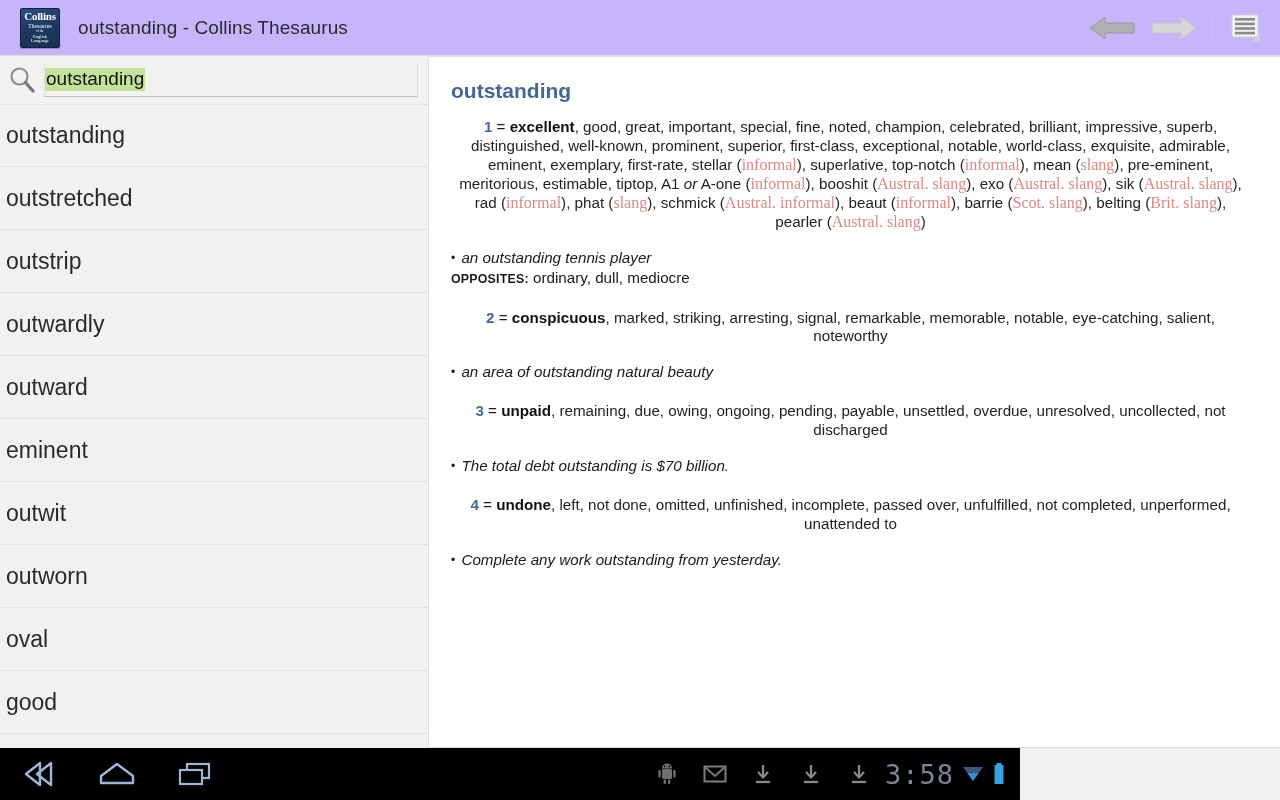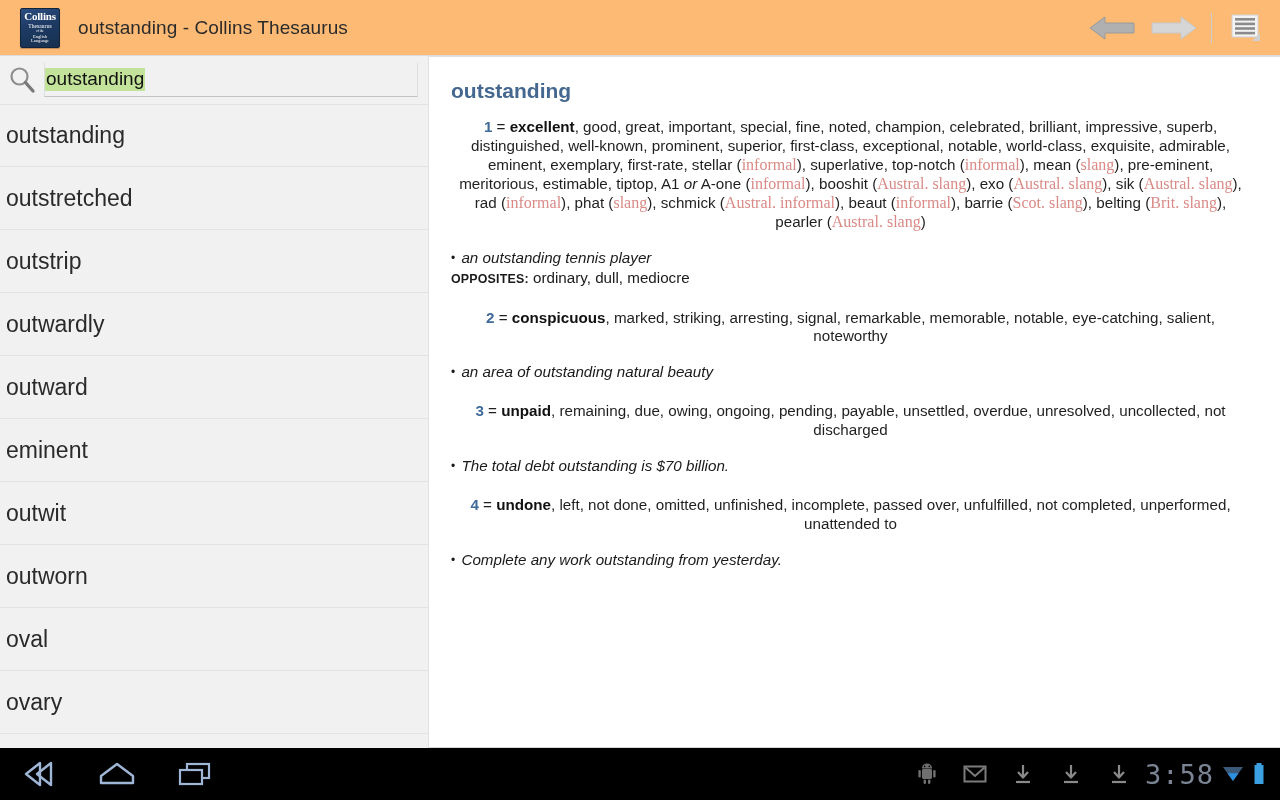--- a/index.html
+++ b/index.html
@@ -7,21 +7,21 @@
     width:1280px; height:800px; overflow:hidden;
     background:#f1f1f1;
     font-family:"Liberation Sans", sans-serif;
     -webkit-font-smoothing:antialiased;
   }
   .screen { position:relative; width:1280px; height:800px; background:#f1f1f1; }
 
   
   .titlebar {
     position:absolute; left:0; top:0; width:1280px; height:56px;
-    background:#fdba74; border-bottom:1px solid #dcdcdc;
+    background:#c4b5fd; border-bottom:1px solid #dcdcdc;
     display:flex; align-items:center;
   }
   .app-logo {
     width:40px; height:40px; margin-left:20px; flex:0 0 auto;
     background:linear-gradient(165deg,#2c4d80 0%,#1d3a63 45%,#18304f 100%);
     border:1px solid #0f2votes; border:1px solid #12243c;
     border-radius:2px;
     display:flex; flex-direction:column; align-items:center; justify-content:center;
     color:#ffffff; overflow:hidden; line-height:1;
     box-shadow:0 1px 1px rgba(0,0,0,.25);
@@ -106,21 +106,21 @@
   }
   .example .bullet { font-style:normal; font-size:12px; vertical-align:1px; padding-right:2px; }
   .opposites { font-size:15.2px; color:#1a1a1a; line-height:19px; margin-top:0px; }
   .opp-label {
     font-weight:bold; font-size:12.4px; letter-spacing:.2px; color:#1a1a1a;
   }
   .block-gap { height:5px; }
 
   
   .sysbar {
-    position:absolute; left:0; bottom:0; width:1280px; height:52px;
+    position:absolute; left:0; bottom:0; width:1020px; height:52px;
     background:#000000; display:flex; align-items:center;
   }
   .sysnav { display:flex; align-items:center; }
   .sysnav-btn { width:78px; height:52px; display:flex; align-items:center; justify-content:center; }
   .sysstatus { margin-left:auto; display:flex; align-items:center; padding-right:8px; gap:0px; }
   .st-icon { width:48px; height:52px; display:flex; align-items:center; justify-content:center; }
   .clock {
     font-family:"DejaVu Sans Mono", monospace; font-size:27px; color:#7b8494;
     letter-spacing:1px; padding:0 6px 0 2px; font-weight:400;
   }
@@ -180,21 +180,21 @@
   <div class="wordlist">
     <div class="word-item">outstanding</div>
     <div class="word-item">outstretched</div>
     <div class="word-item">outstrip</div>
     <div class="word-item">outwardly</div>
     <div class="word-item">outward</div>
     <div class="word-item">eminent</div>
     <div class="word-item">outwit</div>
     <div class="word-item">outworn</div>
     <div class="word-item">oval</div>
-    <div class="word-item">ovary</div>
+    <div class="word-item">good</div>
   </div>
 
   <div class="content">
     <div class="headword">outstanding</div>
     <div id="senses-container">
         <div>
           <div class="sense"><span class="sense-num">1</span><span> = </span><span class="sense-key">excellent</span><span>, good, great, important, special, fine, noted, champion, celebrated, brilliant, impressive, superb, distinguished, well-known, prominent, superior, first-class, exceptional, notable, world-class, exquisite, admirable, eminent, exemplary, first-rate, stellar (</span><span class="reg">informal</span><span>), superlative, top-notch (</span><span class="reg">informal</span><span>), mean (</span><span class="reg">slang</span><span>), pre-eminent, meritorious, estimable, tiptop, A1 </span><span class="ital">or</span><span> A-one (</span><span class="reg">informal</span><span>), booshit (</span><span class="reg">Austral. slang</span><span>), exo (</span><span class="reg">Austral. slang</span><span>), sik (</span><span class="reg">Austral. slang</span><span>), rad (</span><span class="reg">informal</span><span>), phat (</span><span class="reg">slang</span><span>), schmick (</span><span class="reg">Austral. informal</span><span>), beaut (</span><span class="reg">informal</span><span>), barrie (</span><span class="reg">Scot. slang</span><span>), belting (</span><span class="reg">Brit. slang</span><span>), pearler (</span><span class="reg">Austral. slang</span><span>)</span></div>
           <div class="example"><span class="bullet">•</span><span> an outstanding tennis player</span></div>
           <div class="opposites"><span class="opp-label">OPPOSITES:</span><span> ordinary, dull, mediocre</span></div>
         </div>

